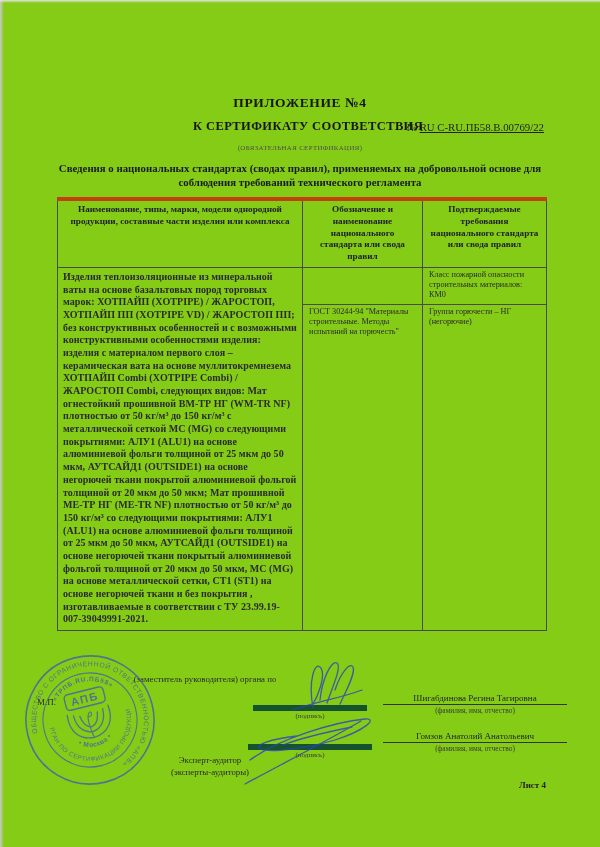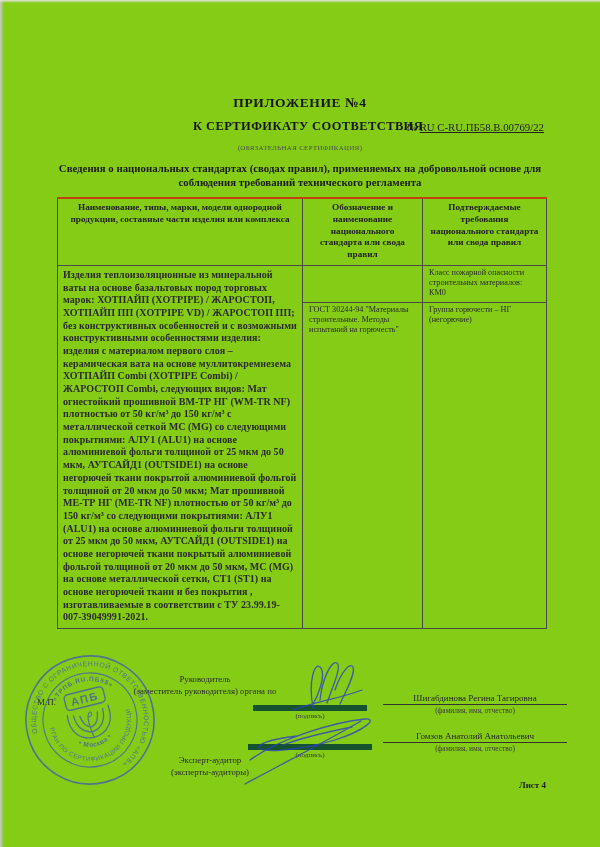--- a/index.html
+++ b/index.html
@@ -36,21 +36,21 @@
     font-size:10.8px; font-weight:bold; line-height:1.3; color:#1a1a1a;
   }
 
   table.standards {
     position:absolute; left:57px; top:197px; width:489px;
     border-collapse:collapse; table-layout:fixed;
   }
   table.standards th, table.standards td {
     border:1px solid #4a4a4a; vertical-align:top;
   }
-  table.standards { border-top:2px solid #c2410c; }
+  table.standards { border-top:4px solid #c2410c; }
   table.standards th {
     font-size:9.2px; font-weight:bold; text-align:center;
     padding:3px 6px 4px 6px; line-height:1.28; color:#222;
   }
   td.product-cell {
     font-size:10px; line-height:1.27; padding:3px 5px 4px 5px; color:#2a2a2a;
     letter-spacing:.05px;
     font-weight:bold;
   }
   td.small-cell {
@@ -157,21 +157,20 @@
           <path d="M 55,62 C 55,74 61,81 70,82 C 79,81 85,74 85,62"></path>
           <path d="M 61,64 C 62,72 65,76 70,77 C 75,76 78,72 79,64"></path>
           <path d="M 70,88 C 69,80 67,72 69,66 C 70,62 73,61 73,64 C 73,66 71,67 69,66" stroke-width="1.1"></path>
         </g>
       </g>
     </svg>
 
     <div class="mp-label">М.П.</div>
 
     <div class="role-block role-1">
-      <div>Руководитель</div>
       <div>(заместитель руководителя) органа по</div>
     </div>
     <div class="role-block role-2">
       <div>Эксперт-аудитор</div>
       <div>(эксперты-аудиторы)</div>
     </div>
 
     <div class="sig-line sig-line-1">
       <div class="sig-caption">(подпись)</div>
     </div>

